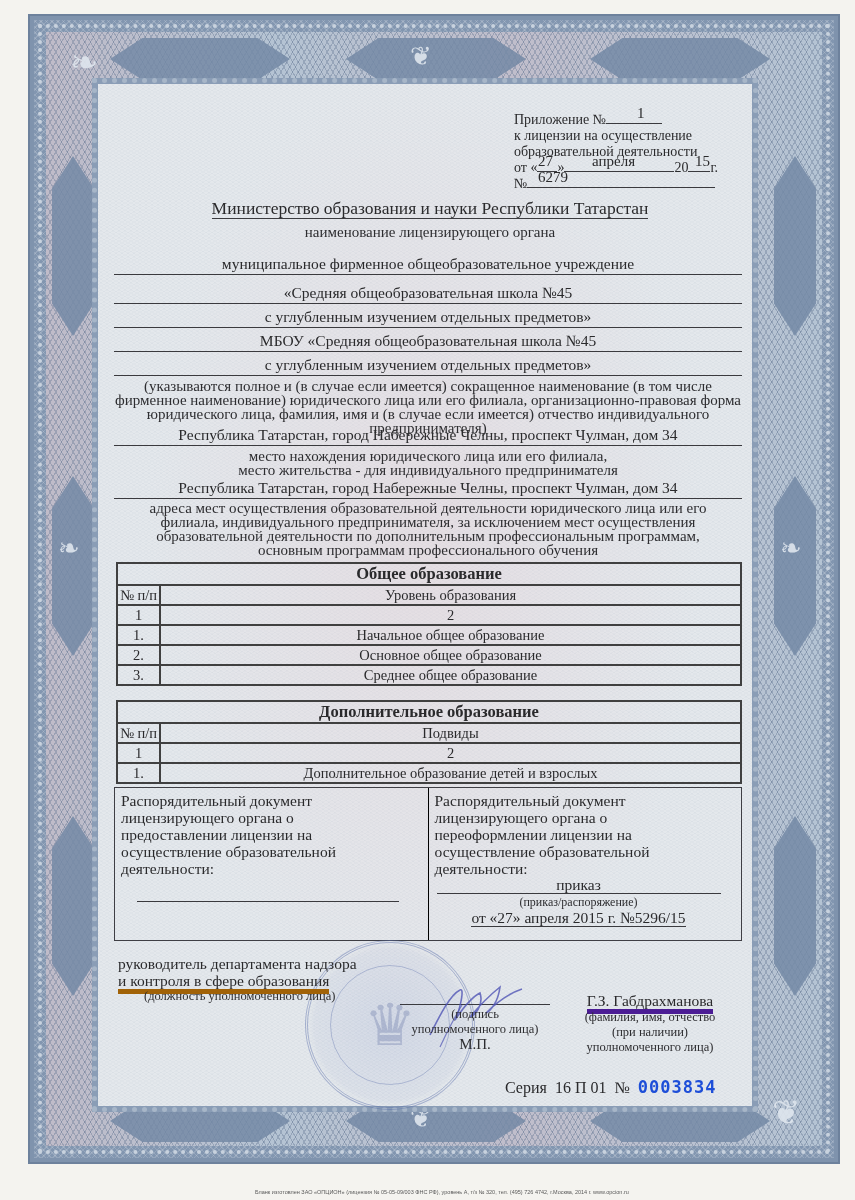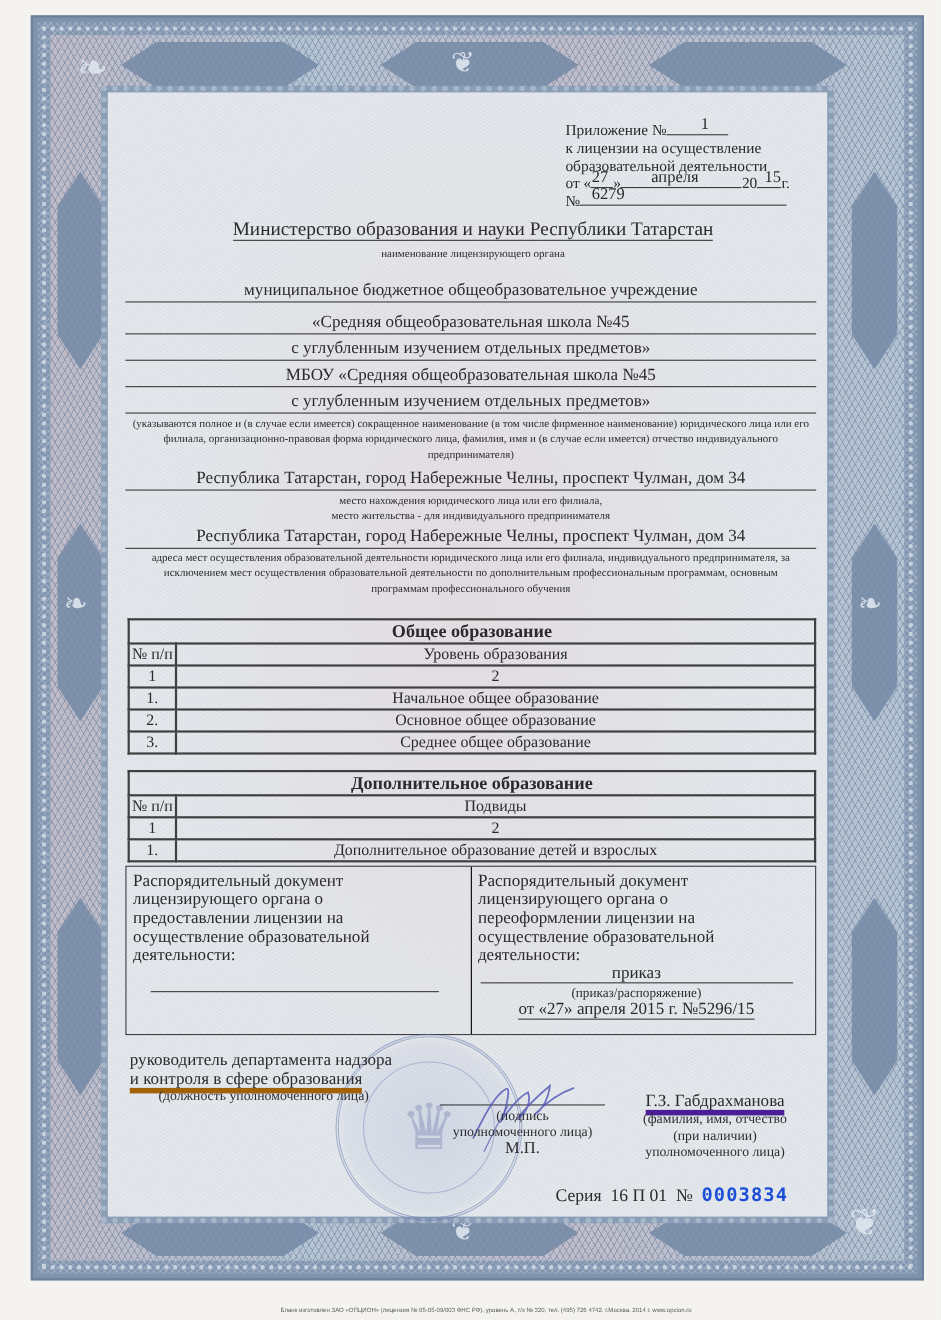--- a/index.html
+++ b/index.html
@@ -58,21 +58,21 @@
   .abs { position: absolute; }
   .center { text-align: center; }
 
   .appendix { left: 514px; top: 112px; width: 220px; font-size: 14px; line-height: 16px; }
   .appendix .row { position: relative; white-space: nowrap; }
   .appendix .hand { position: absolute; font-size: 15px; top: -7px; }
   .appendix .uline { display: inline-block; border-bottom: 1px solid #3a3a3e; vertical-align: baseline; }
 
   .ministry { left: 110px; top: 198px; width: 640px; font-size: 17.5px; }
   .ministry span { border-bottom: 1px solid #3a3a3e; }
-  .caption { font-size: 10px; line-height: 14px; color: #2d2d30; }
+  .caption { font-size: 15px; line-height: 14px; color: #2d2d30; }
 
   .field-line { position: absolute; left: 114px; width: 628px; font-size: 15.5px; text-align: center; border-bottom: 1px solid #3a3a3e; height: 22px; line-height: 22px; }
 
   
   table.edu { position: absolute; left: 116px; width: 626px; border-collapse: collapse; font-size: 14.5px; }
   table.edu td, table.edu th { border: 2px solid #404040; text-align: center; height: 19.5px; line-height: 18px; font-weight: normal; }
   table.edu th.title { font-weight: bold; font-size: 16.5px; height: 22px; }
   table.edu td.num { width: 43px; }
 
   
@@ -146,21 +146,21 @@
     <span>№</span><span class="uline" style="width:188px;"></span>
     <span class="hand" style="left:24px;">6279</span>
   </div>
 </div>
 
 <div class="abs ministry center">
   <span>Министерство образования и науки Республики Татарстан</span>
 </div>
 <div class="abs caption center" style="left:110px; top:225px; width:640px;">наименование лицензирующего органа</div>
 
-<div class="field-line" style="top:253px;">муниципальное бюджетное общеобразовательное учреждение</div>
+<div class="field-line" style="top:253px;">муниципальное фирменное общеобразовательное учреждение</div>
 <div class="field-line" style="top:282px;">«Средняя общеобразовательная школа №45</div>
 <div class="field-line" style="top:306px;">с углубленным изучением отдельных предметов»</div>
 <div class="field-line" style="top:330px;">МБОУ «Средняя общеобразовательная школа №45</div>
 <div class="field-line" style="top:354px;">с углубленным изучением отдельных предметов»</div>
 <div class="abs caption center" style="left:114px; top:379px; width:628px;">(указываются полное и (в случае если имеется) сокращенное наименование (в том числе фирменное наименование) юридического лица или его филиала, организационно-правовая форма юридического лица, фамилия, имя и (в случае если имеется) отчество индивидуального предпринимателя)</div>
 
 <div class="field-line" style="top:424px;">Республика Татарстан,  город Набережные Челны, проспект Чулман, дом 34</div>
 <div class="abs caption center" style="left:114px; top:449px; width:628px;">место нахождения юридического лица или его филиала,</div>
 <div class="abs caption center" style="left:114px; top:463px; width:628px;">место жительства - для индивидуального предпринимателя</div>
 

